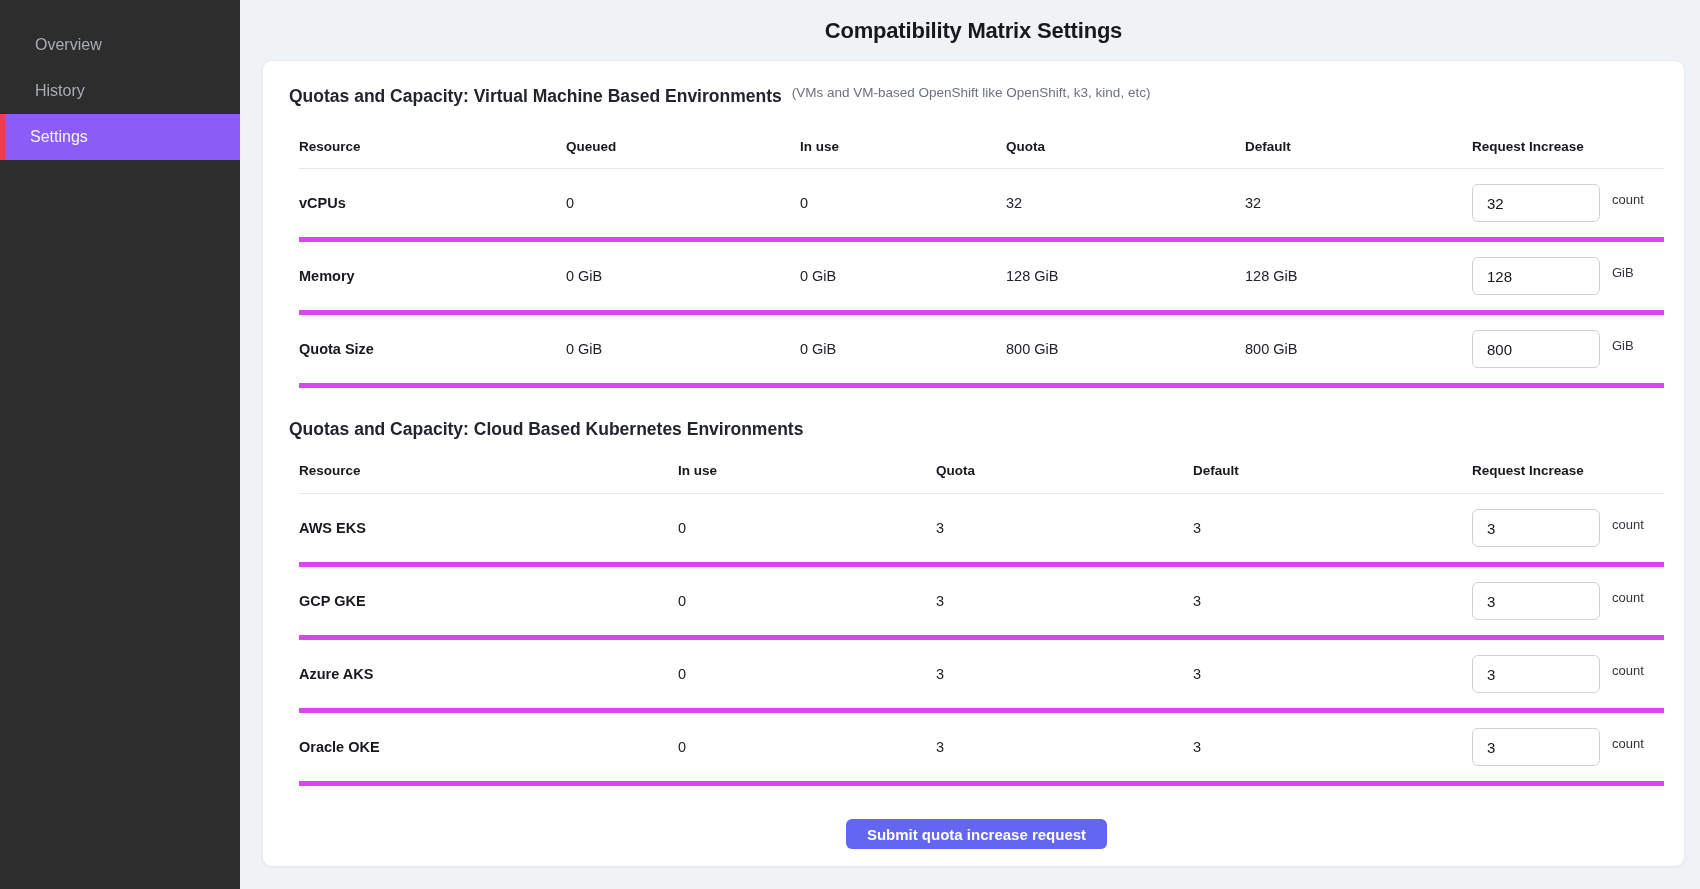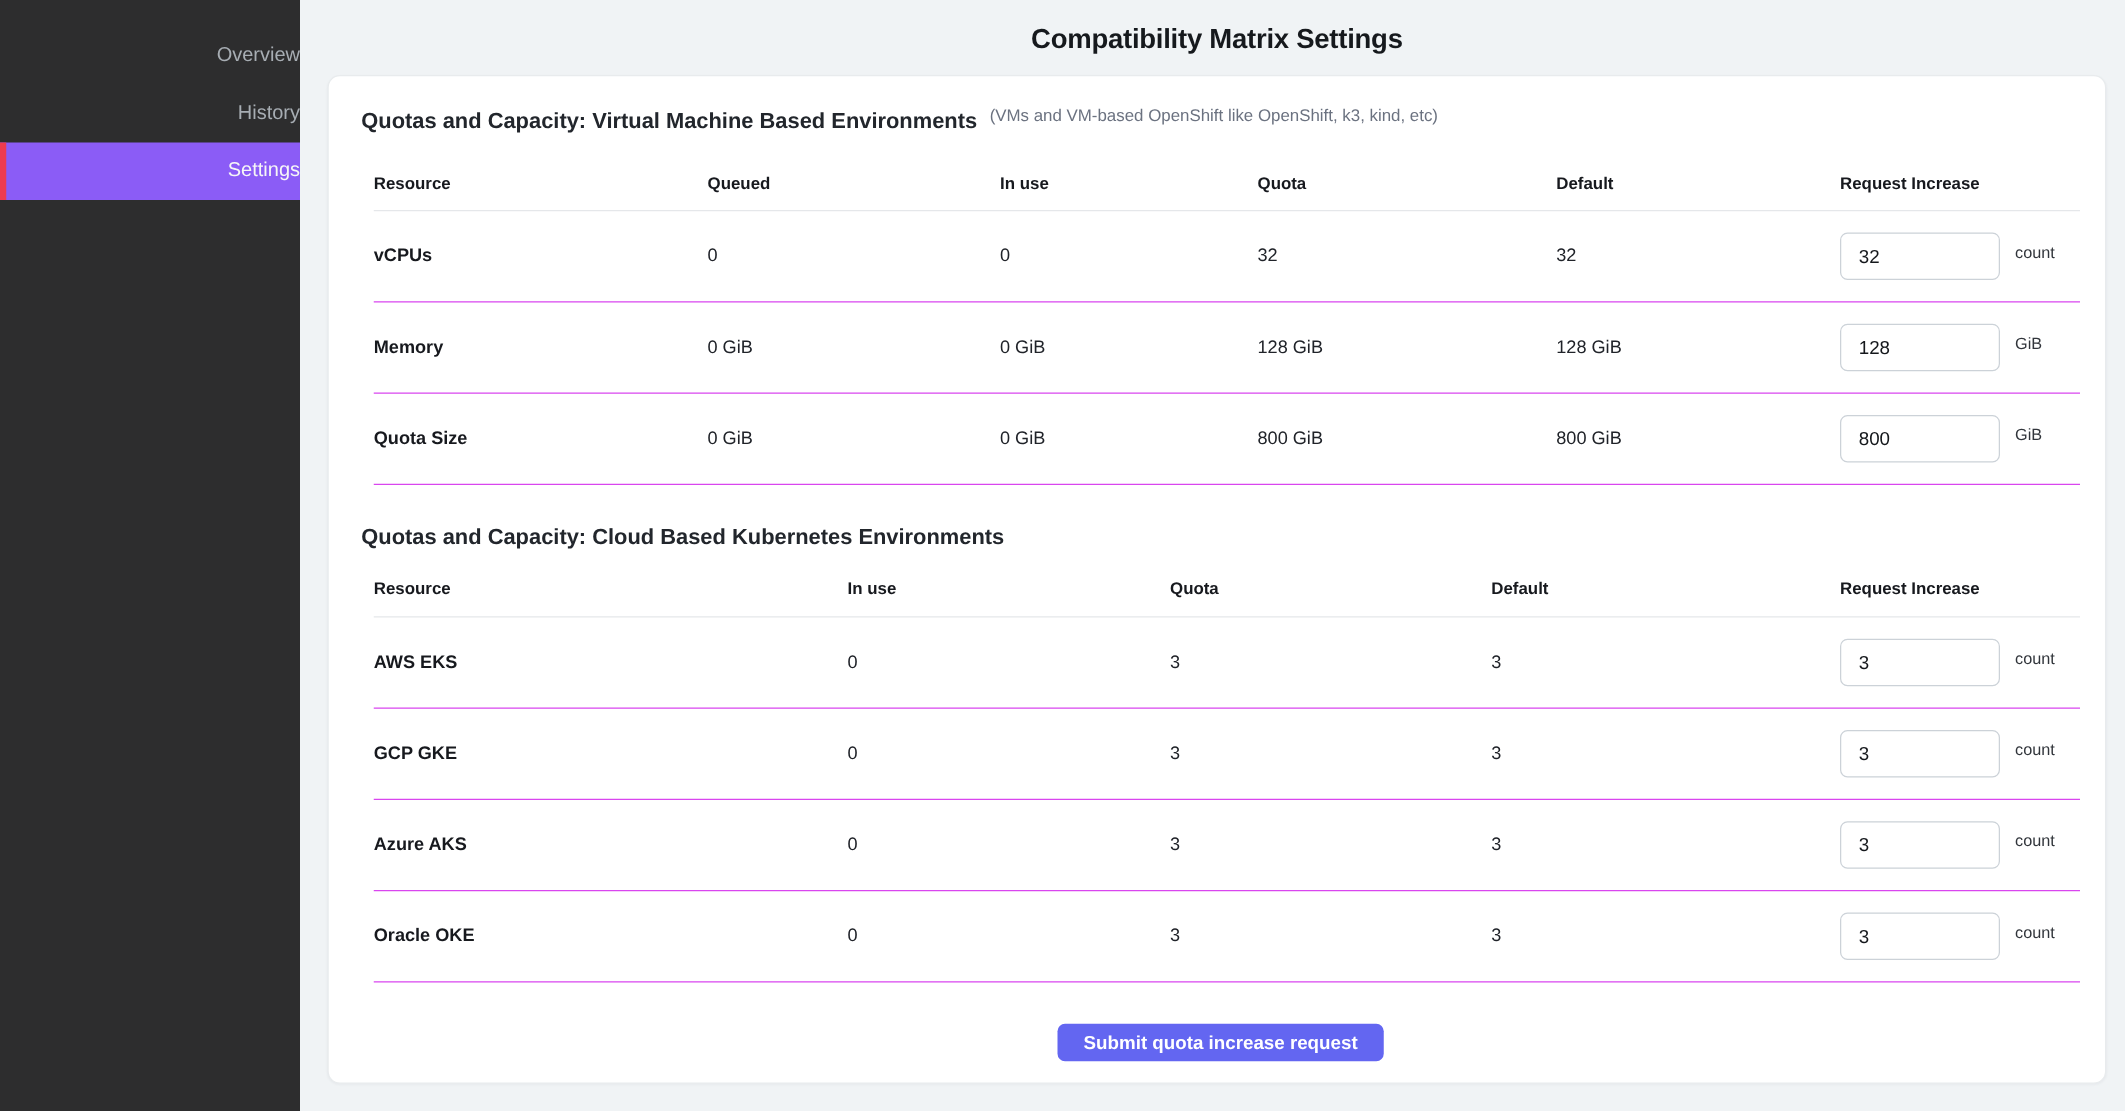--- a/index.html
+++ b/index.html
@@ -14,21 +14,21 @@
 
   
   .sidebar {
     width: 240px; flex-shrink: 0; height: 100%;
     background: #2d2d2e;
     padding-top: 22px;
   }
   .nav-item {
     height: 46px; display: flex; align-items: center;
     padding-left: 30px; font-size: 16px; color: #a7adb3;
-    border-left: 5px solid transparent; cursor: pointer; justify-content: flex-end;
+    border-left: 5px solid transparent; cursor: pointer;
   }
   .nav-item.active {
     background: #8b5cf6; color: #f6f6f7;
     border-left-color: var(--accent-red, #ee3b4f);
     padding-left: 25px;
   }
 
   
   .main { flex: 1; padding: 18px 15px 0 22px; }
   .page-title {
@@ -54,21 +54,21 @@
   .qtable.vm { margin-top: 18px; }
   .qtable.k8s { margin-top: 8px; }
   .thead, .trow { display: grid; align-items: center; }
   .vm .thead, .vm .trow { grid-template-columns: 267px 234px 206px 239px 227px 1fr; }
   .k8s .thead, .k8s .trow { grid-template-columns: 379px 258px 257px 279px 1fr; }
   .thead {
     height: 44px; border-bottom: 1px solid #e5e7ea;
     font-size: 13.5px; font-weight: bold; color: #17191e;
   }
   .k8s .thead { height: 46px; }
-  .trow { height: 73px; border-bottom: 1px solid #d946ef; font-size: 14.5px; color: #202329; }
+  .trow { height: 73px; border-bottom: 5px solid #d946ef; font-size: 14.5px; color: #202329; }
   .cell-resource { font-weight: 600; color: #17191e; }
   .request-cell { display: flex; align-items: center; }
   .request-input {
     width: 128px; height: 38px;
     border: 1px solid #ccd2d8; border-radius: 6px;
     padding: 0 14px; font-size: 15px; color: #15181c;
     font-family: "Liberation Sans", "DejaVu Sans", sans-serif;
     background: #fff; outline: none;
   }
   .unit-label { font-size: 13px; color: #31353b; margin-left: 12px; transform: translateY(-4px); }

